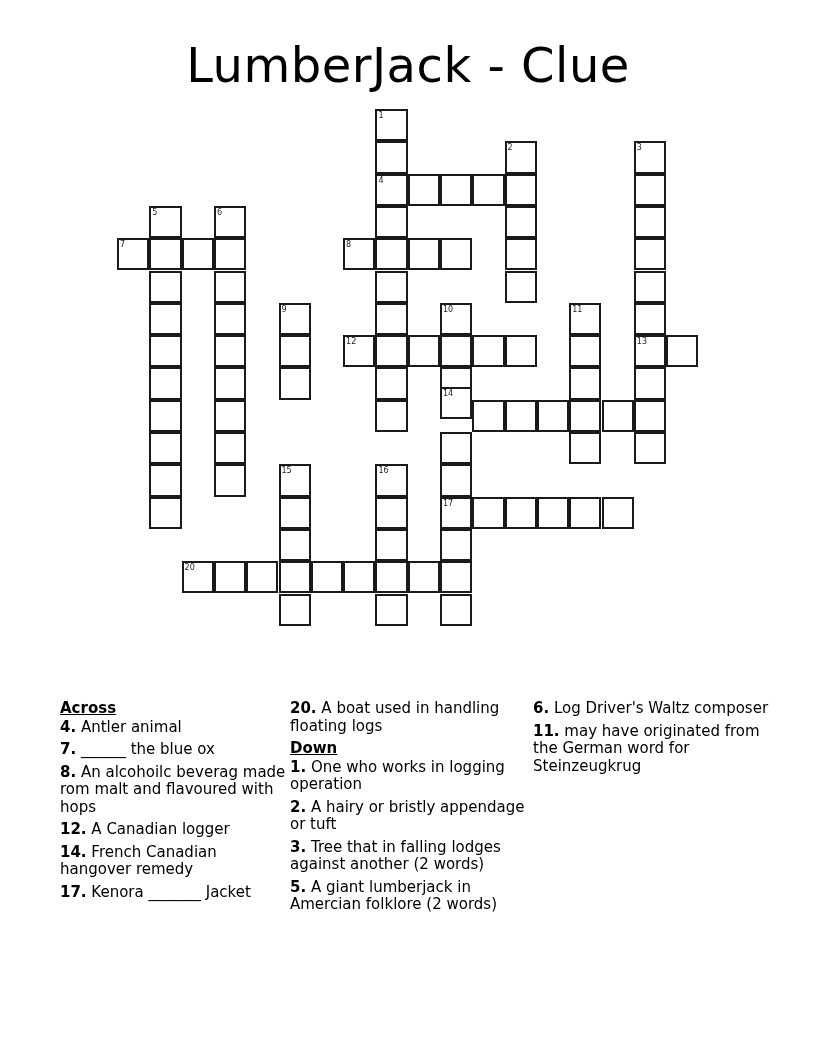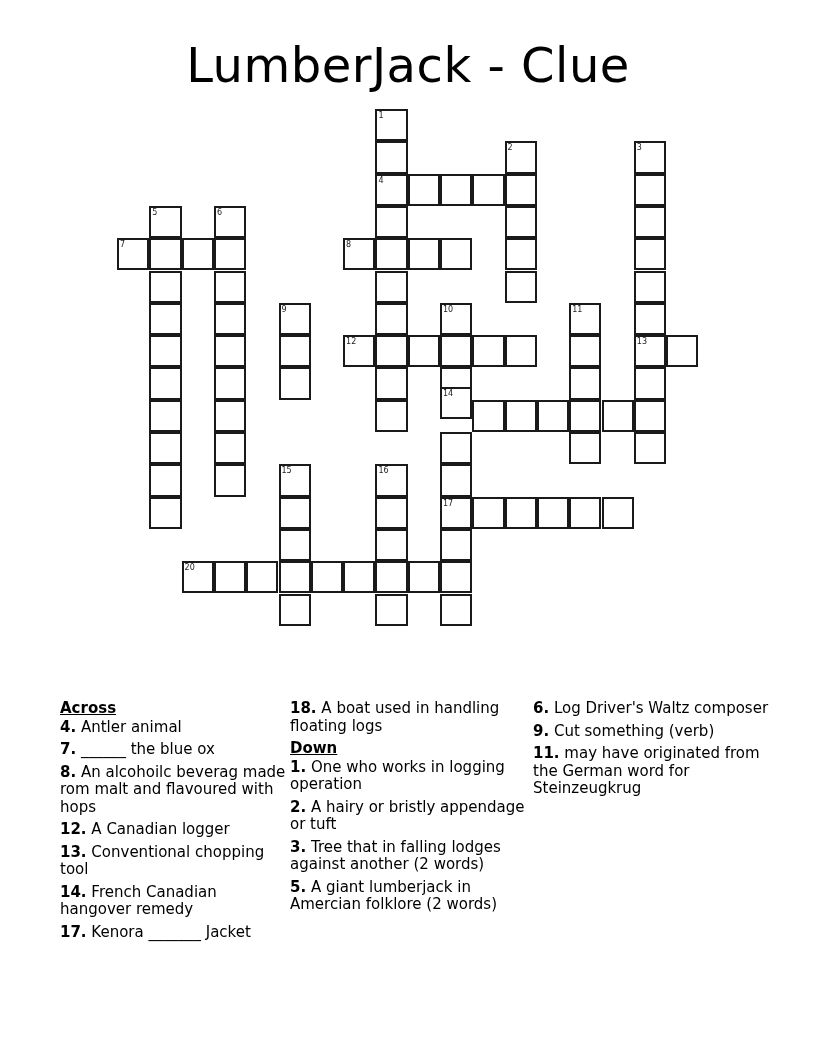--- a/index.html
+++ b/index.html
@@ -166,30 +166,28 @@
     <div class="cell" style="left: 408.7px; top: 562.2px;"></div>
   </div>
 
 <div class="clues">
   <div class="col c1">
     <span class="heading">Across</span>
     <span class="clue"><span class="n">4.</span> <span>Antler animal</span></span>
     <span class="clue"><span class="n">7.</span> <span>______ the blue ox</span></span>
     <span class="clue"><span class="n">8.</span> <span>An alcohoilc beverag made rom malt and flavoured with hops</span></span>
     <span class="clue"><span class="n">12.</span> <span>A Canadian logger</span></span>
-    <span class="clue"><span class="n">13.</span> <span>Conventional chopping tool</span></span>
     <span class="clue"><span class="n">14.</span> <span>French Canadian hangover remedy</span></span>
     <span class="clue"><span class="n">17.</span> <span>Kenora _______ Jacket</span></span>
   </div>
   <div class="col c2">
-    <span class="clue"><span class="n">18.</span> <span>A boat used in handling floating logs</span></span>
+    <span class="clue"><span class="n">20.</span> <span>A boat used in handling floating logs</span></span>
     <span class="heading">Down</span>
     <span class="clue"><span class="n">1.</span> <span>One who works in logging operation</span></span>
     <span class="clue"><span class="n">2.</span> <span>A hairy or bristly appendage or tuft</span></span>
     <span class="clue"><span class="n">3.</span> <span>Tree that in falling lodges against another (2 words)</span></span>
     <span class="clue"><span class="n">5.</span> <span>A giant lumberjack in Amercian folklore (2 words)</span></span>
   </div>
   <div class="col c3">
     <span class="clue"><span class="n">6.</span> <span>Log Driver's Waltz composer</span></span>
-    <span class="clue"><span class="n">9.</span> <span>Cut something (verb)</span></span>
     <span class="clue"><span class="n">11.</span> <span>may have originated from the German word for Steinzeugkrug</span></span>
   </div>
 </div>
 
 </body></html>

